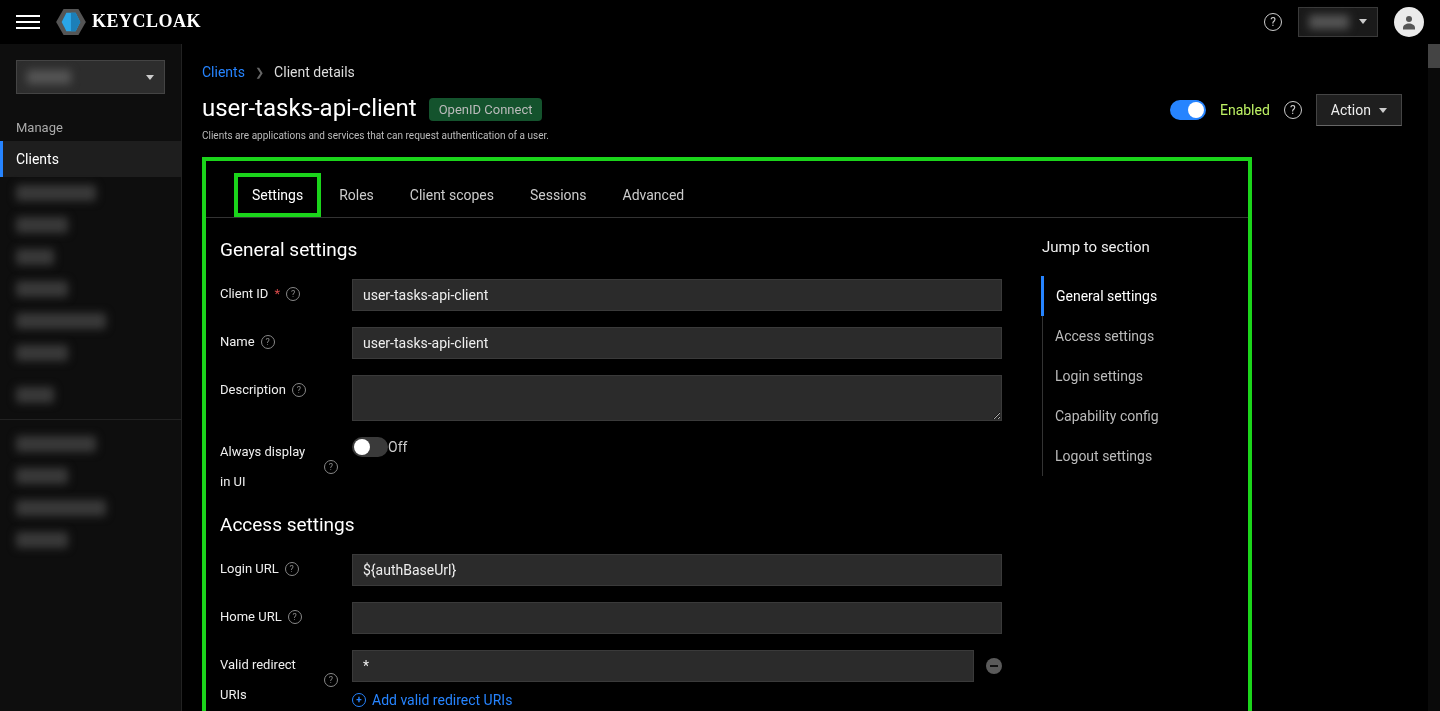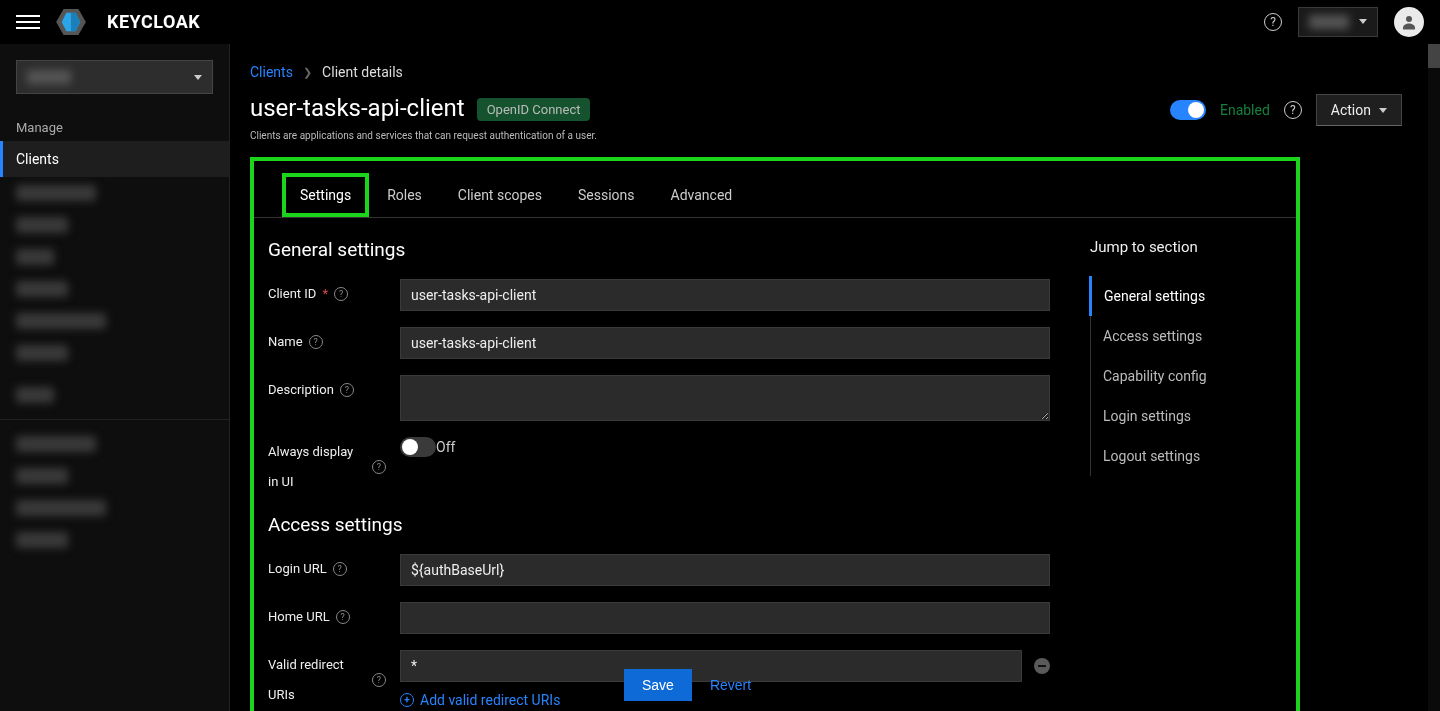--- a/index.html
+++ b/index.html
@@ -21,21 +21,21 @@
   border-bottom: 1px solid #000;
 }
 .hamburger {
   width: 24px; height: 24px;
   display: flex; flex-direction: column; justify-content: space-around;
   cursor: pointer;
   margin-right: 16px;
   padding: 3px 0;
 }
 .hamburger span { display: block; height: 2px; background: #fff; width: 100%; }
-.logo-area { display: flex; align-items: center; gap: 21px; }
+.logo-area { display: flex; align-items: center; gap: 6px; font-family: Liberation Serif, serif; }
 .logo-hex {
   width: 30px; height: 26px; position: relative;
 }
 .logo-hex svg { width: 100%; height: 100%; }
 .brand-text { font-weight: 700; font-size: 18px; letter-spacing: 0.5px; color: #fff; }
 .topbar-right { margin-left: auto; display: flex; align-items: center; gap: 16px; }
 .help-icon-circle {
   width: 18px; height: 18px; border: 1.5px solid #ccc; border-radius: 50%;
   display: flex; align-items: center; justify-content: center; font-size: 12px; color: #ccc;
   cursor: pointer;
@@ -49,21 +49,21 @@
   background: #555; width: 40px; height: 14px; border-radius: 2px;
 }
 .user-pill .caret { margin-left: auto; }
 .avatar {
   width: 30px; height: 30px; border-radius: 50%; background: #eaeaea;
   display: flex; align-items: center; justify-content: center; color: #333;
 }
 .avatar svg { width: 18px; height: 18px; }
 .layout { display: flex; height: calc(100% - 44px); }
 .sidebar {
-  width: 230px; background: #0e0e0e; border-right: 1px solid #222;
+  width: 182px; background: #0e0e0e; border-right: 1px solid #222;
   padding-top: 16px; display: flex; flex-direction: column;
   position: relative;
 }
 .realm-select {
   margin: 0 16px 16px 16px;
   background: #2d2d2d; border: 1px solid #444; height: 34px;
   display: flex; align-items: center; padding: 0 10px; cursor: pointer;
 }
 .realm-select .blur-block { width: 44px; height: 14px; }
 .realm-select .caret { margin-left: auto; color: #aaa; }
@@ -108,21 +108,21 @@
 }
 .header-right { margin-left: auto; display: flex; align-items: center; gap: 14px; }
 .switch {
   width: 36px; height: 20px; border-radius: 10px; background: #2684ff; position: relative; cursor: pointer;
 }
 .switch .knob {
   position: absolute; right: 2px; top: 2px; width: 16px; height: 16px; border-radius: 50%; background: #fff;
 }
 .switch.off { background: #3a3a3a; }
 .switch.off .knob { left: 2px; right: auto; }
-.enabled-lbl { color: #15803d; }
+.enabled-lbl { color: #bef264; }
 .action-btn {
   background: #1f1f1f; border: 1px solid #444; padding: 7px 14px; color: #eee;
   display: flex; align-items: center; gap: 8px; cursor: pointer;
   border-bottom: 1px solid #666;
 }
 
 .client-desc { color: #bbb; font-size: 10px; margin-bottom: 16px; }
 
 .highlight-frame {
   border: 4px solid #1bd41b;
@@ -410,32 +410,28 @@
               </div>
             </div>
 
           </div>
 
           <div class="jump-panel">
             <div class="jump-title">Jump to section</div>
             <div class="jump-list">
               <div class="jump-link active">General settings</div>
               <div class="jump-link">Access settings</div>
+              <div class="jump-link">Login settings</div>
               <div class="jump-link">Capability config</div>
-              <div class="jump-link">Login settings</div>
               <div class="jump-link">Logout settings</div>
             </div>
           </div>
         </div>
       </div>
 
     </div>
 
-    <div class="footer-bar">
-      <button class="btn-primary">Save</button>
-      <button class="btn-link">Revert</button>
-    </div>
 
     <div class="right-scrollbar">
       <div class="scroll-thumb"></div>
     </div>
   </div>
 </div>
 
 </body></html>

